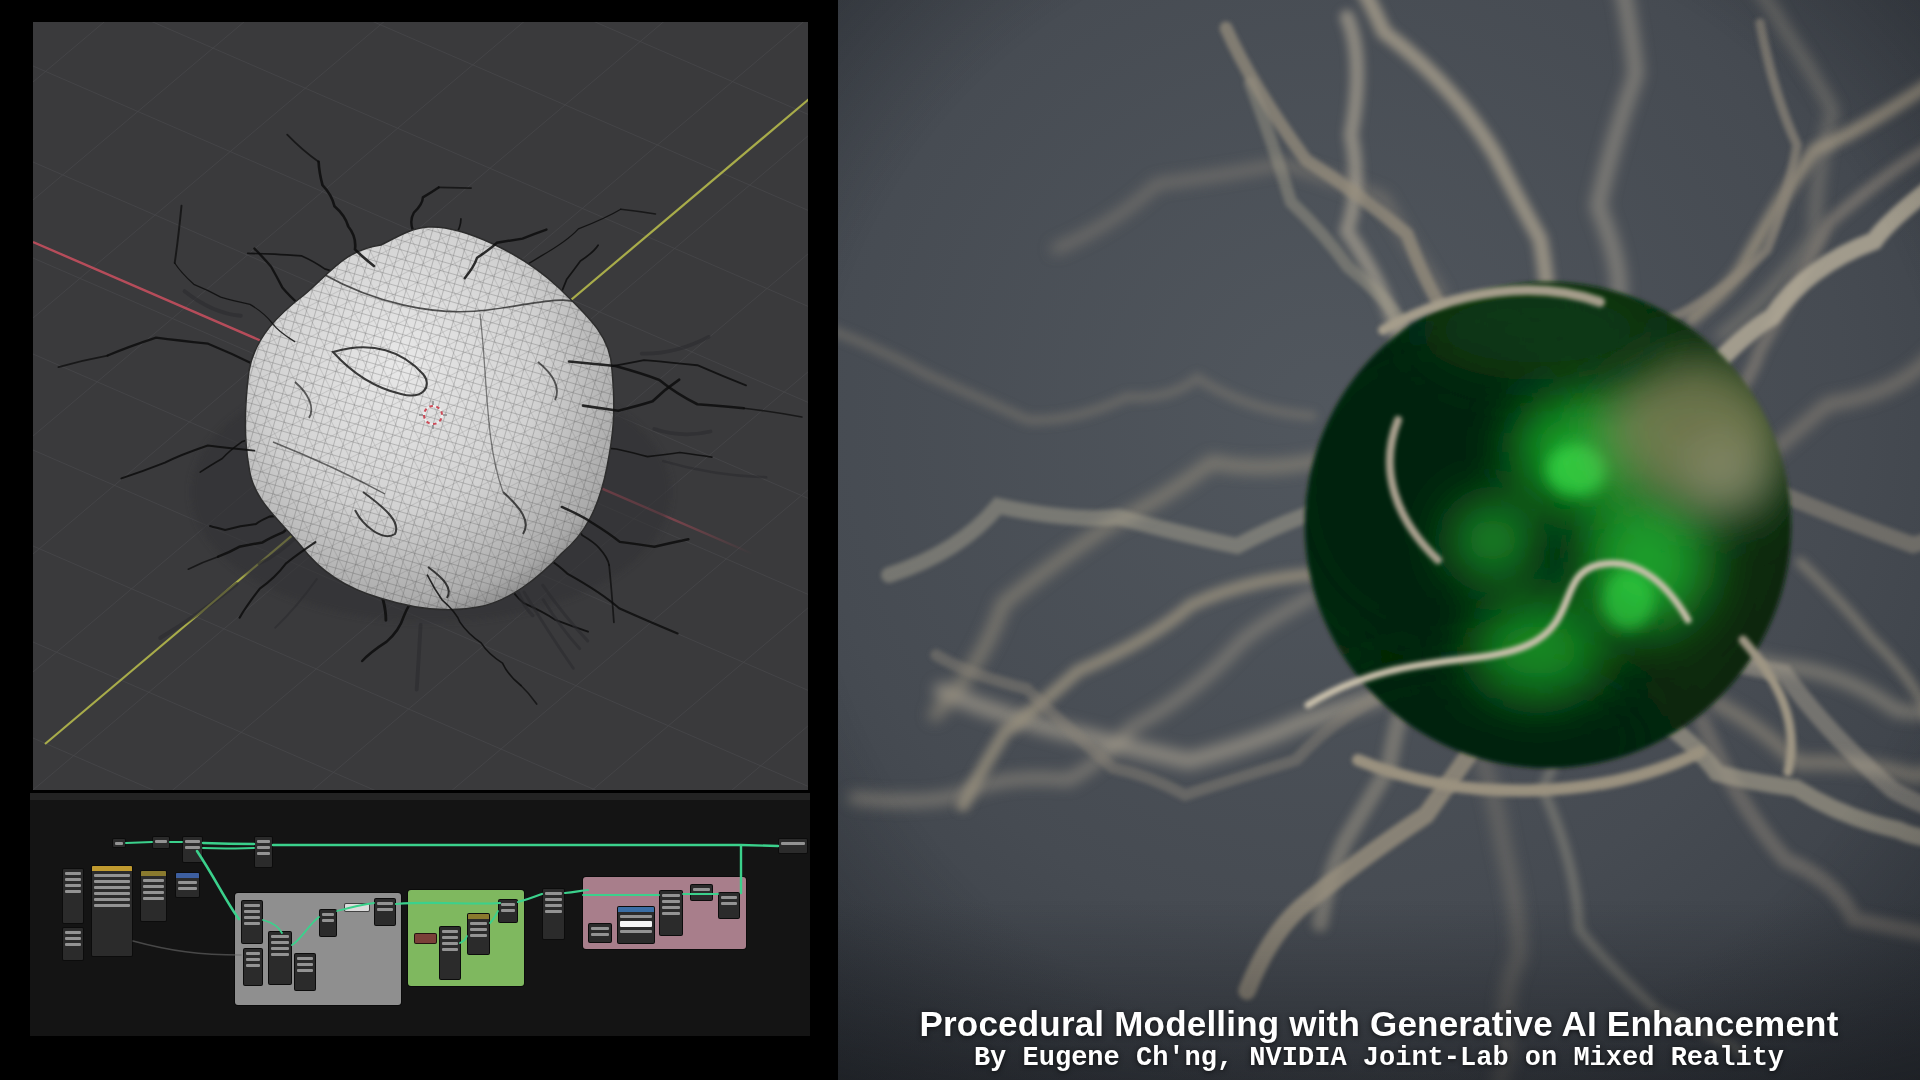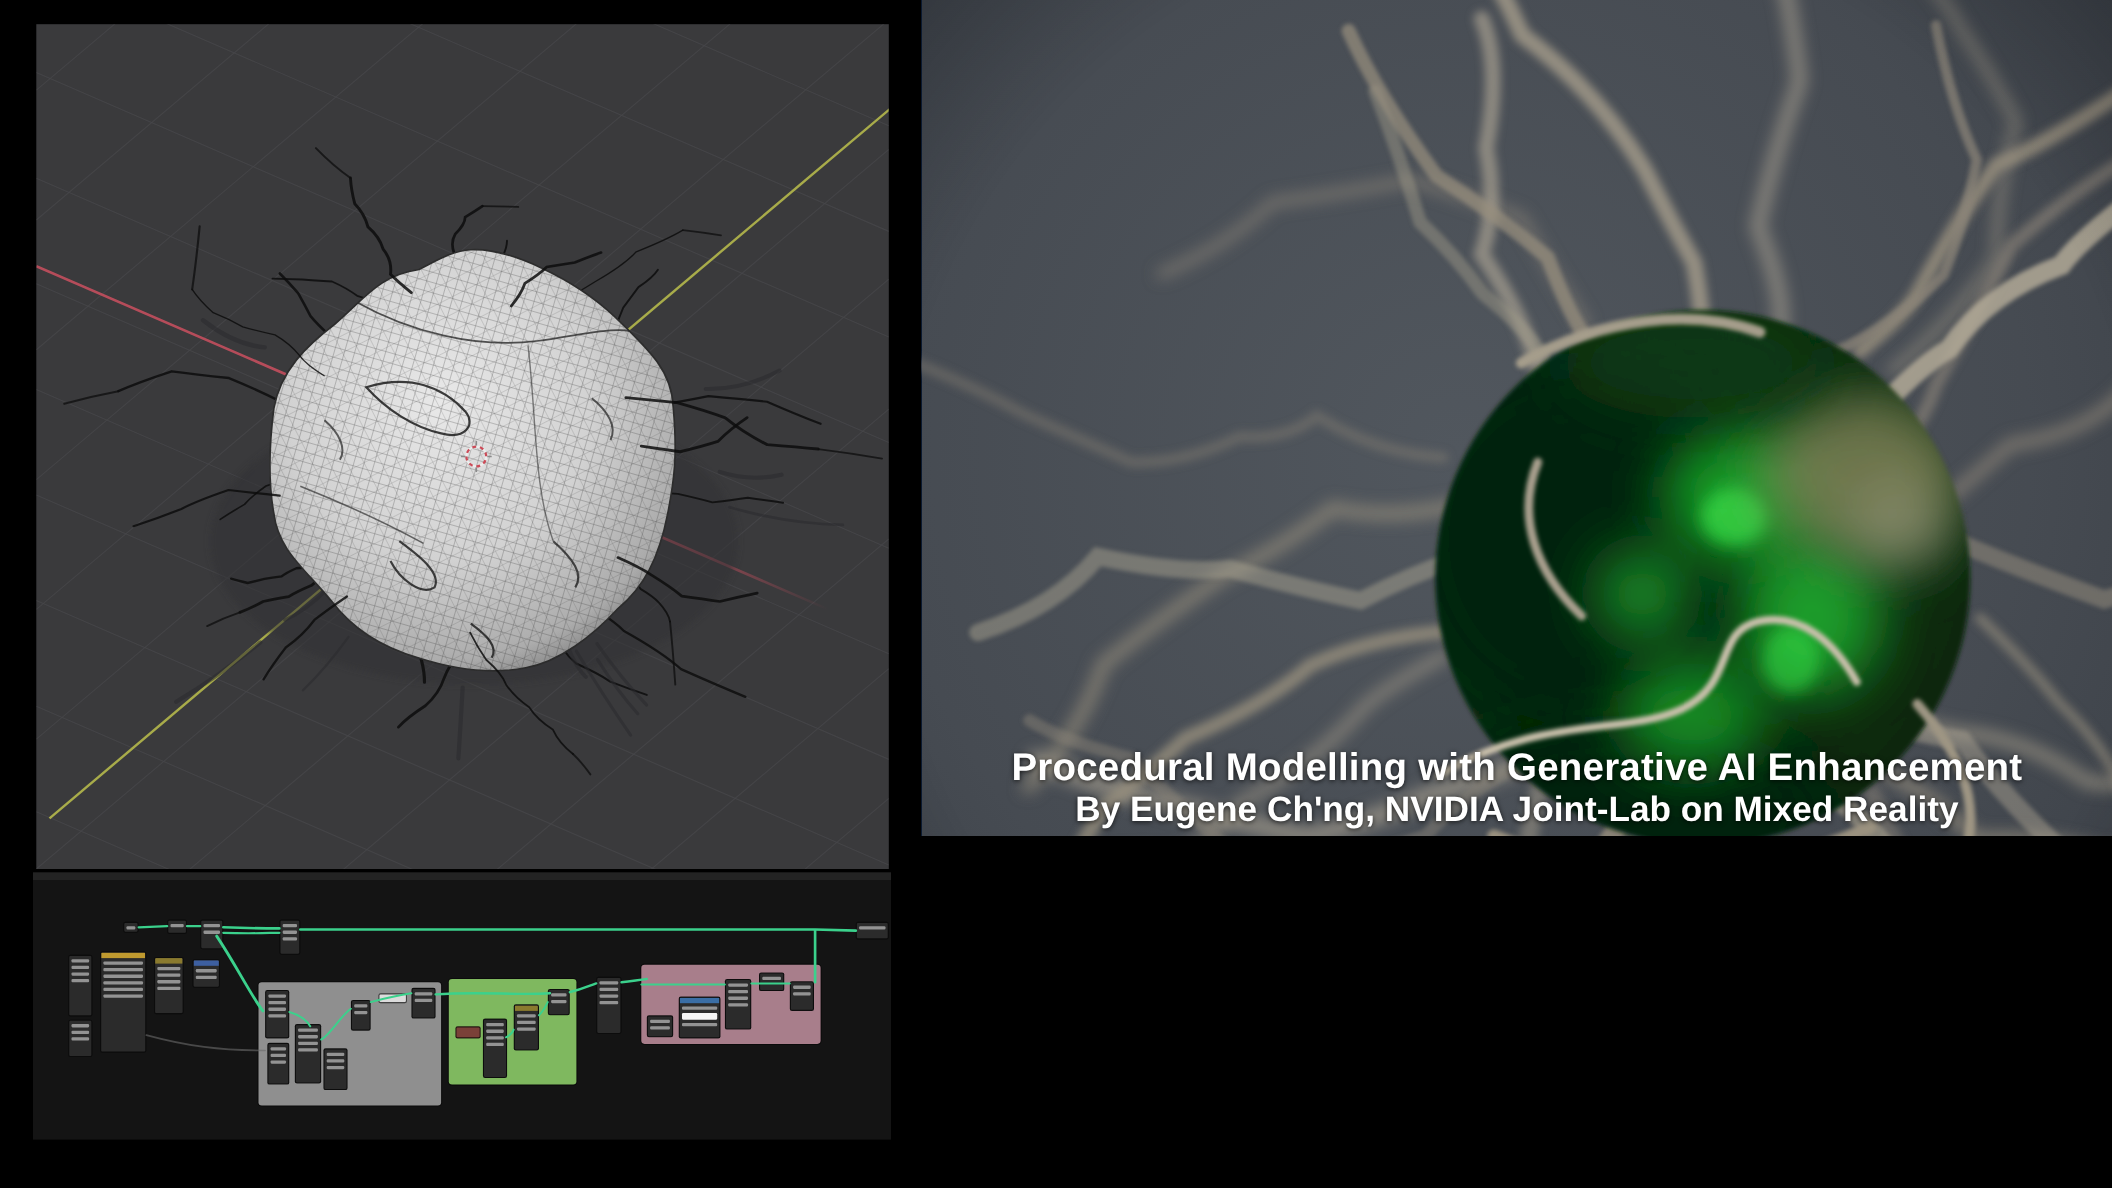--- a/index.html
+++ b/index.html
@@ -11,26 +11,26 @@
   .node-editor{position:absolute;left:30px;top:793px;width:780px;height:243px;background:#141414;overflow:hidden;}
   .node-editor .topstrip{position:absolute;left:0;top:0;width:100%;height:7px;background:#232323;}
   .ne-frame{position:absolute;border-radius:3px;box-shadow:0 0 0 1px rgba(0,0,0,.45);}
   .ne-node{position:absolute;background:#2b2b2b;border:1px solid rgba(0,0,0,.7);border-radius:2px;
            box-sizing:border-box;overflow:hidden;}
   .ne-node .hd{width:100%;height:5px;}
   .ne-node .row{height:3px;margin:3px 2px 0 2px;background:#b7b7b7;opacity:.75;border-radius:1px;}
   .ne-node .row.bright{height:6px;background:#f4f4f4;opacity:1;}
   .ne-wires{position:absolute;left:0;top:0;pointer-events:none;}
   
-  .render-panel{position:absolute;left:838px;top:0;width:1082px;height:760px;background:#3b82f6;overflow:hidden;}
+  .render-panel{position:absolute;left:838px;top:0;width:1082px;height:1080px;background:#3b82f6;overflow:hidden;}
   .render-panel svg{position:absolute;left:0;top:0;}
   .caption{position:absolute;left:0;right:0;bottom:6px;text-align:center;color:#fff;font-weight:bold;
            text-shadow:0 1px 5px rgba(0,0,0,.75);}
   .caption .t1{font-size:35px;line-height:1.05;letter-spacing:.2px;}
-  .caption .t2{font-size:32px;line-height:1.15;}
+  .caption .t2{font-size:27px;line-height:1.15;font-family:Liberation Mono, monospace;}
 </style>
 </head>
 <body>
 
 <div class="viewport">
   <svg width="775" height="768" viewBox="0 0 775 768">
     <defs>
       <radialGradient id="rockGrad" cx="42%" cy="36%" r="75%">
         <stop offset="0%" stop-color="#e8e8e8"></stop>
         <stop offset="50%" stop-color="#d2d2d2"></stop>

